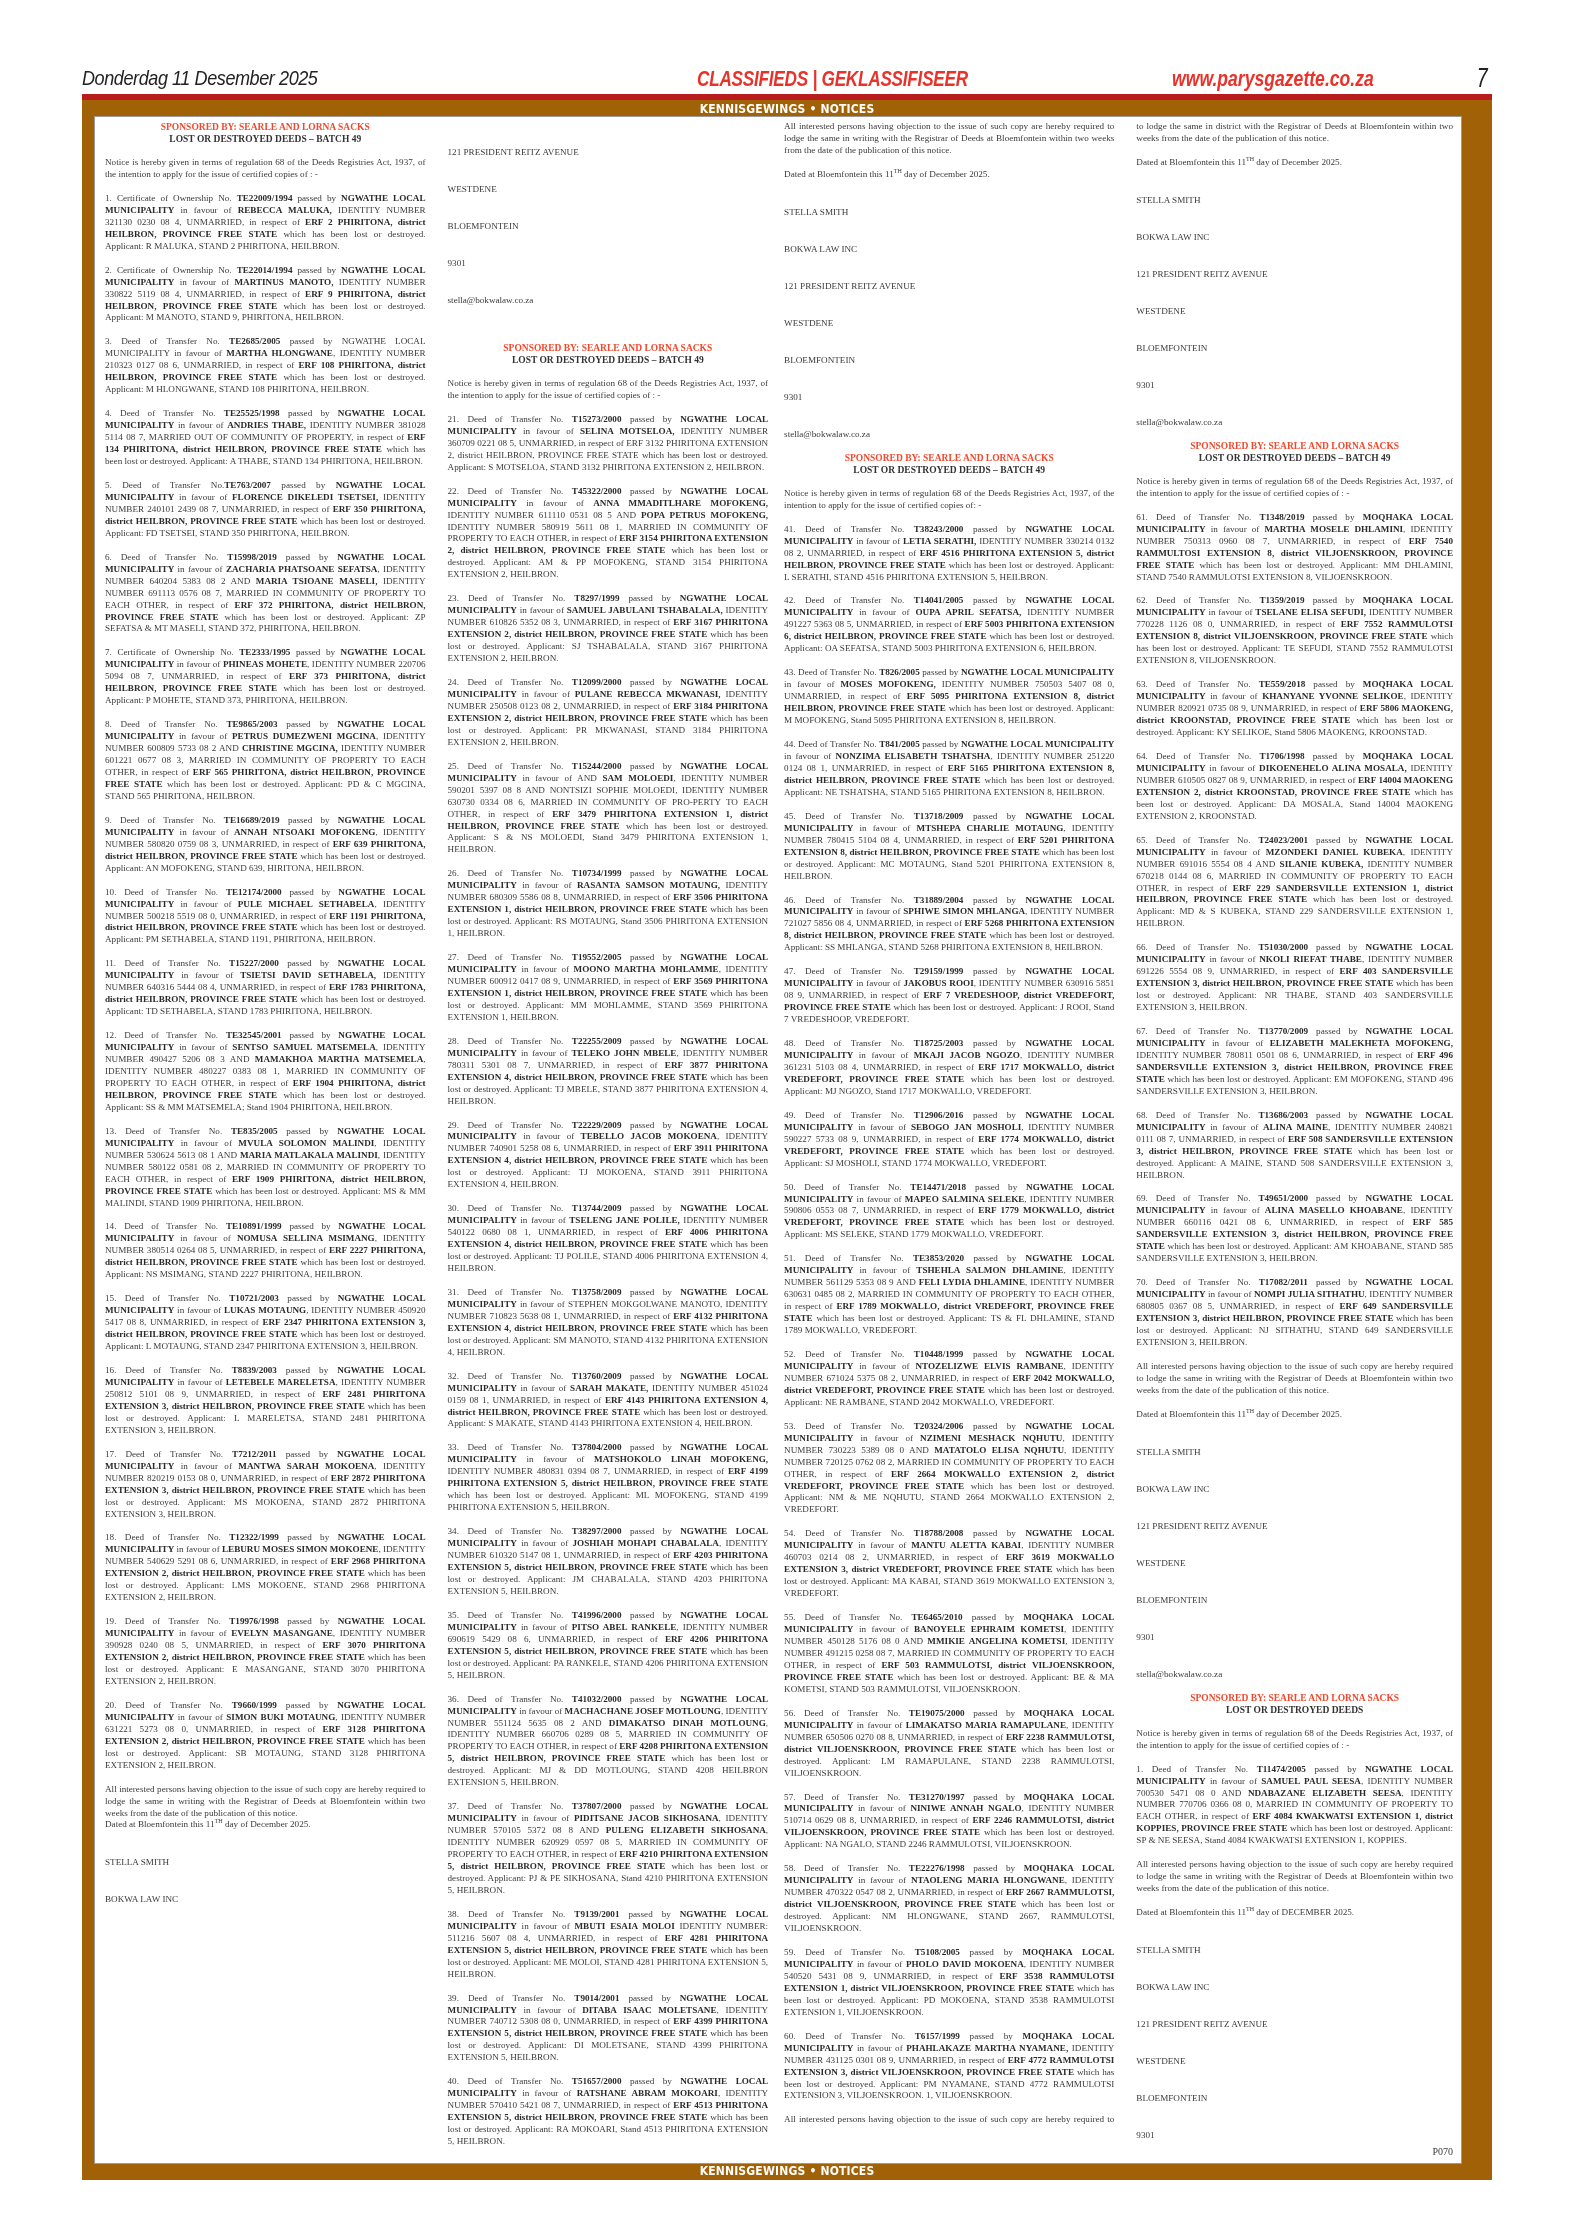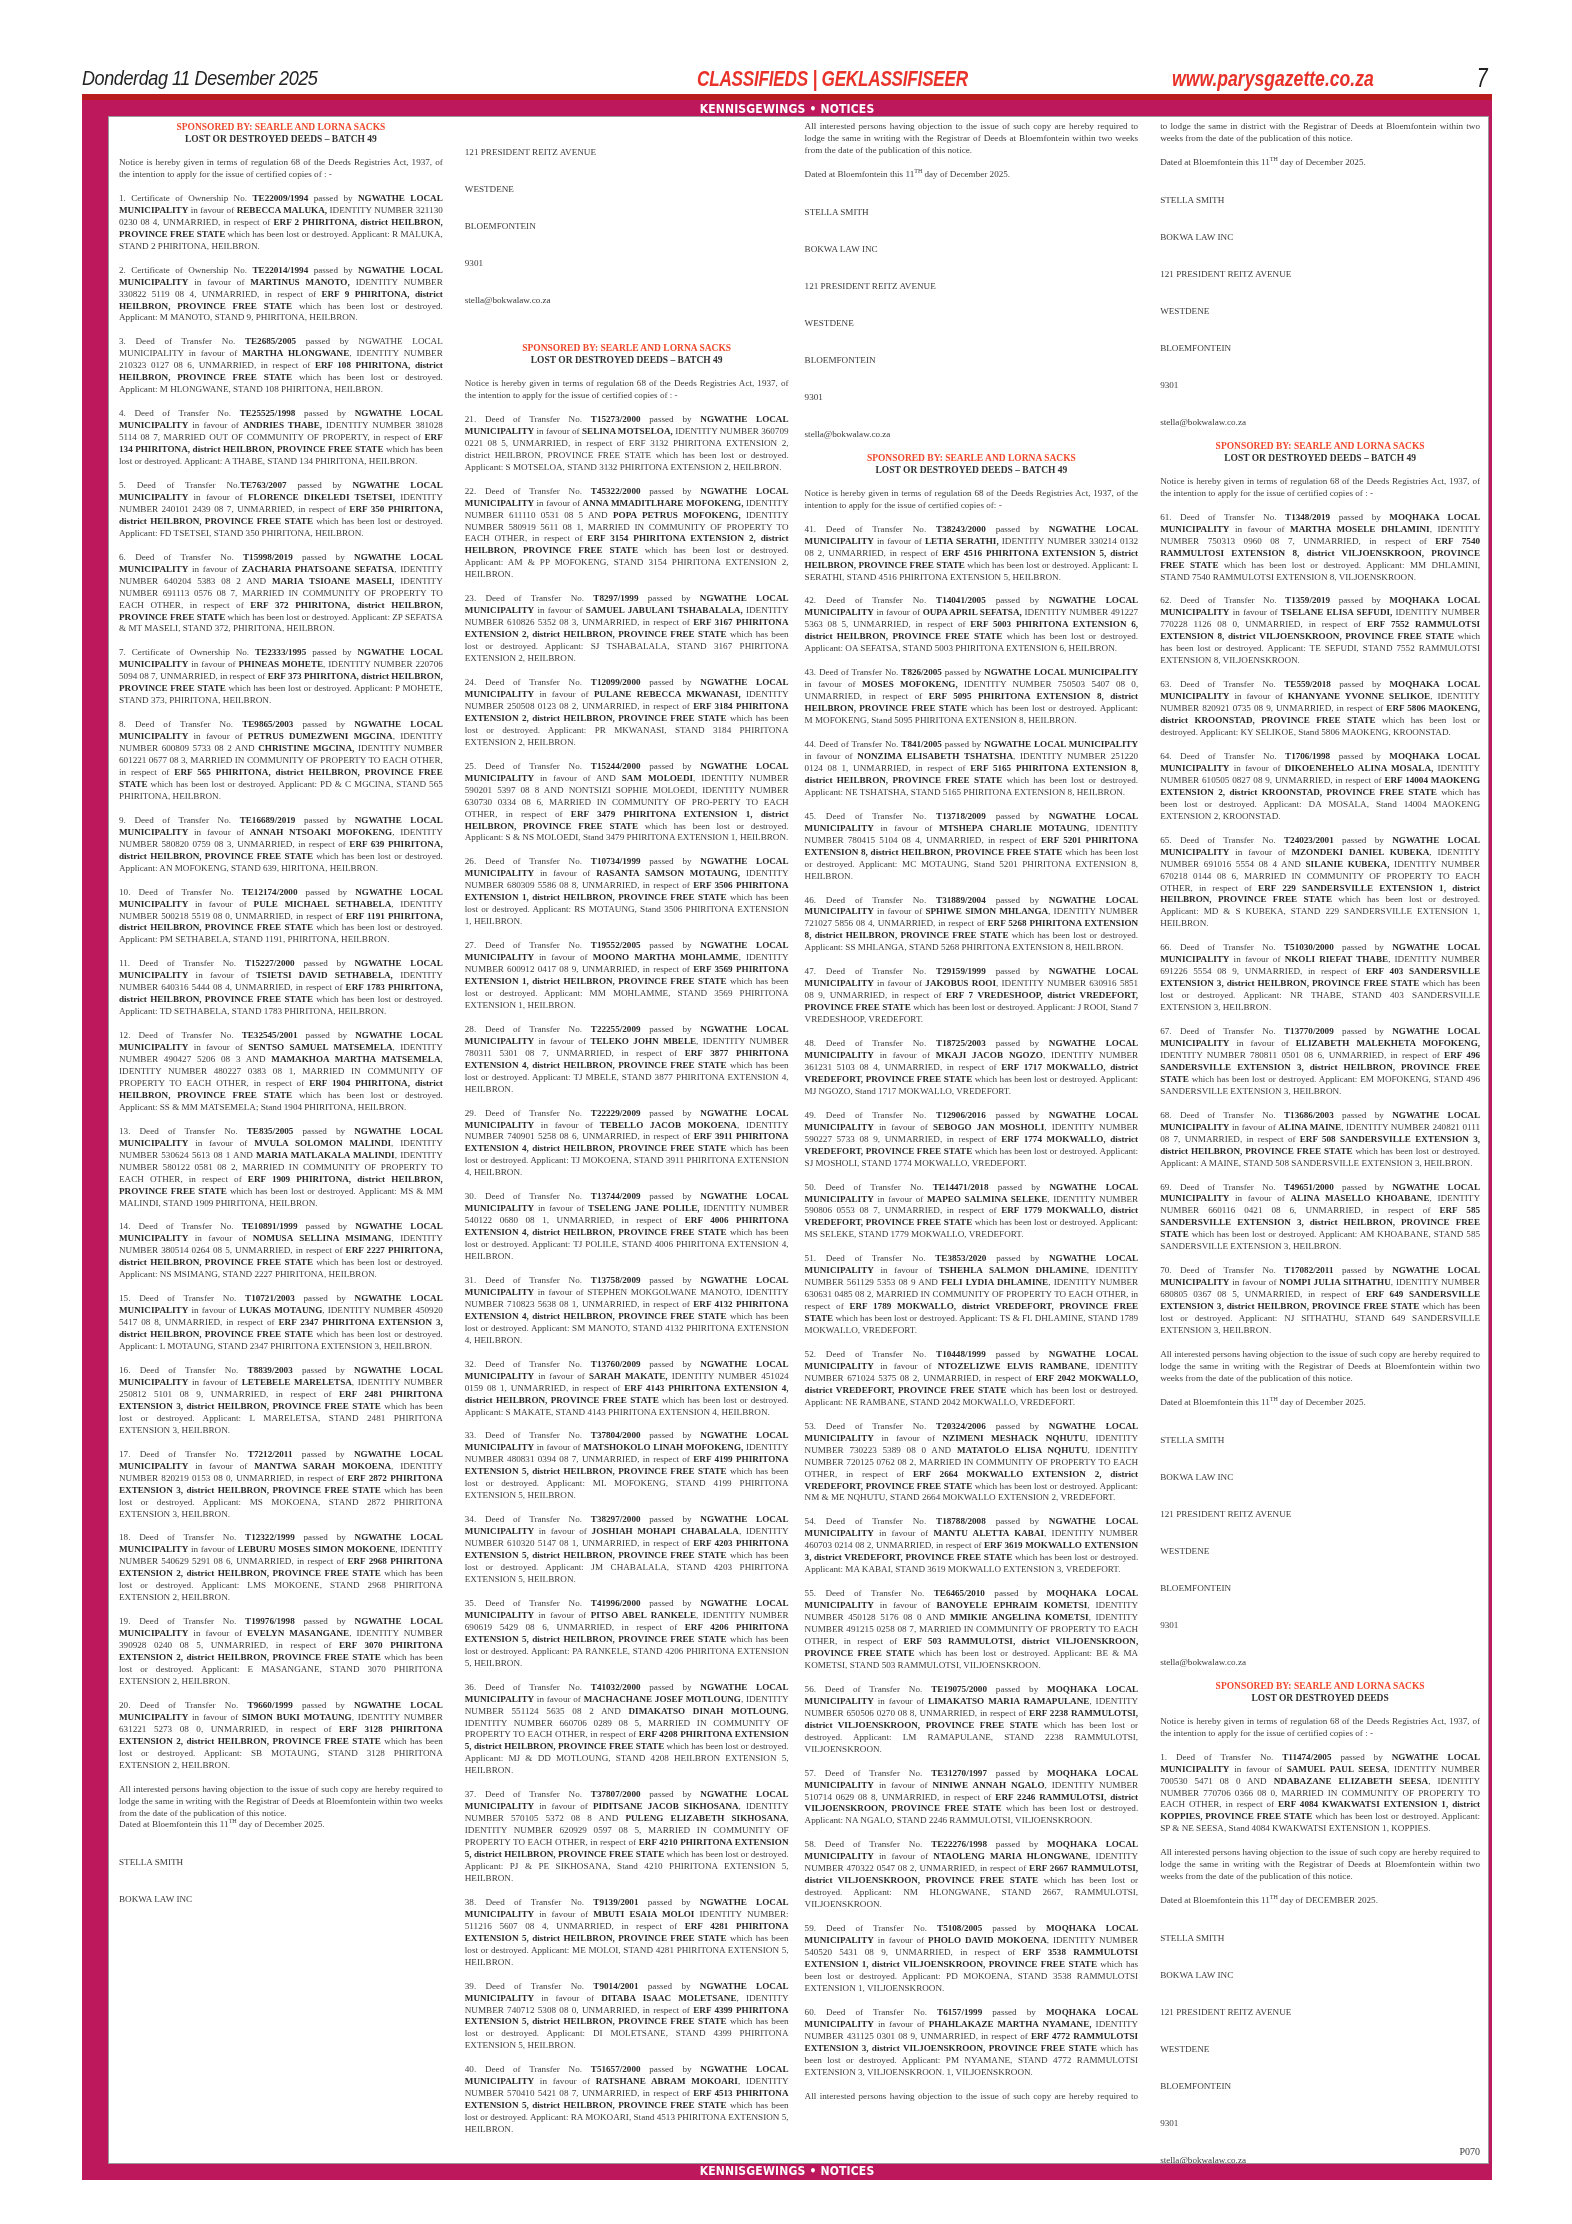--- a/index.html
+++ b/index.html
@@ -2,25 +2,25 @@
 <html><head>
 <meta charset="utf-8">
 <style>
   html, body { margin:0; padding:0; background:#ffffff; }
   body { width:1572px; height:2224px; position:relative; overflow:hidden; font-family:"Liberation Serif", serif; color:#3a3a3a; }
   .masthead { position:absolute; left:82px; top:64px; width:1410px; height:30px; border-bottom:6px solid #b91c1c;font-style:italic; }
   .masthead .date { position:absolute; left:0; top:2px; font-family:"Liberation Sans", sans-serif; font-size:21px; color:#222; letter-spacing:-0.5px; transform:scaleX(0.86); transform-origin:left; }
   .masthead .section { position:absolute; left:615px; top:2px; font-family:"Liberation Sans", sans-serif; font-weight:bold; font-size:22px; color:#e8322a; transform:scaleX(0.78); transform-origin:left; letter-spacing:-0.3px; }
   .masthead .url { position:absolute; left:1090px; top:2px; font-family:"Liberation Sans", sans-serif; font-weight:bold; font-size:22px; color:#e8322a; transform:scaleX(0.8); transform-origin:left; }
   .masthead .page { position:absolute; right:4px; top:-2px; font-family:"Liberation Sans", sans-serif; font-size:28px; color:#222; transform:scaleX(0.7); transform-origin:right; }
-  .frame { position:absolute; left:82px; top:100px; width:1410px; height:2080px; background:#be185d; }
+  .frame { position:absolute; left:82px; top:100px; width:1410px; height:2080px; background:#a16207; }
   .frame-title { position:absolute; left:0; width:100%; text-align:center; font-family:"DejaVu Sans", sans-serif; font-weight:bold; font-size:12px; color:#fff; letter-spacing:0.2px; transform:scaleX(0.9); }
   .frame-title.top { top:2px; }
   .frame-title.bottom { bottom:2px; }
-  .paper { position:absolute; left:26px; top:16px; width:1366px; height:2046px; background:#fff; border:1px solid #9a9a9a;padding-left:13px; }
+  .paper { position:absolute; left:12px; top:16px; width:1366px; height:2046px; background:#fff; border:1px solid #9a9a9a; }
   .cols { position:absolute; left:0; top:0; width:100%; height:100%; display:flex; }
   .col { position:relative; width:338px; padding:4px 8px 0 10px; font-size:9.15px; line-height:11.95px; text-align:justify; overflow:hidden; box-sizing:content-box; }
   .col:nth-child(1){ width:330px; padding-left:10px; }
   .col:nth-child(2){ width:330px; padding-left:14px; }
   .col:nth-child(3){ width:340px; padding-left:8px; }
   .col:nth-child(4){ width:326px; padding-left:14px; }
   .spons { text-align:center; color:#f0492e; font-weight:bold; font-size:9.5px; line-height:12px; }
   .head { text-align:center; color:#333; font-weight:bold; font-size:9.5px; line-height:12px; margin-bottom:12px; }
   .head-first { margin-bottom:0; }
   .p { margin:0 0 12px 0; }

